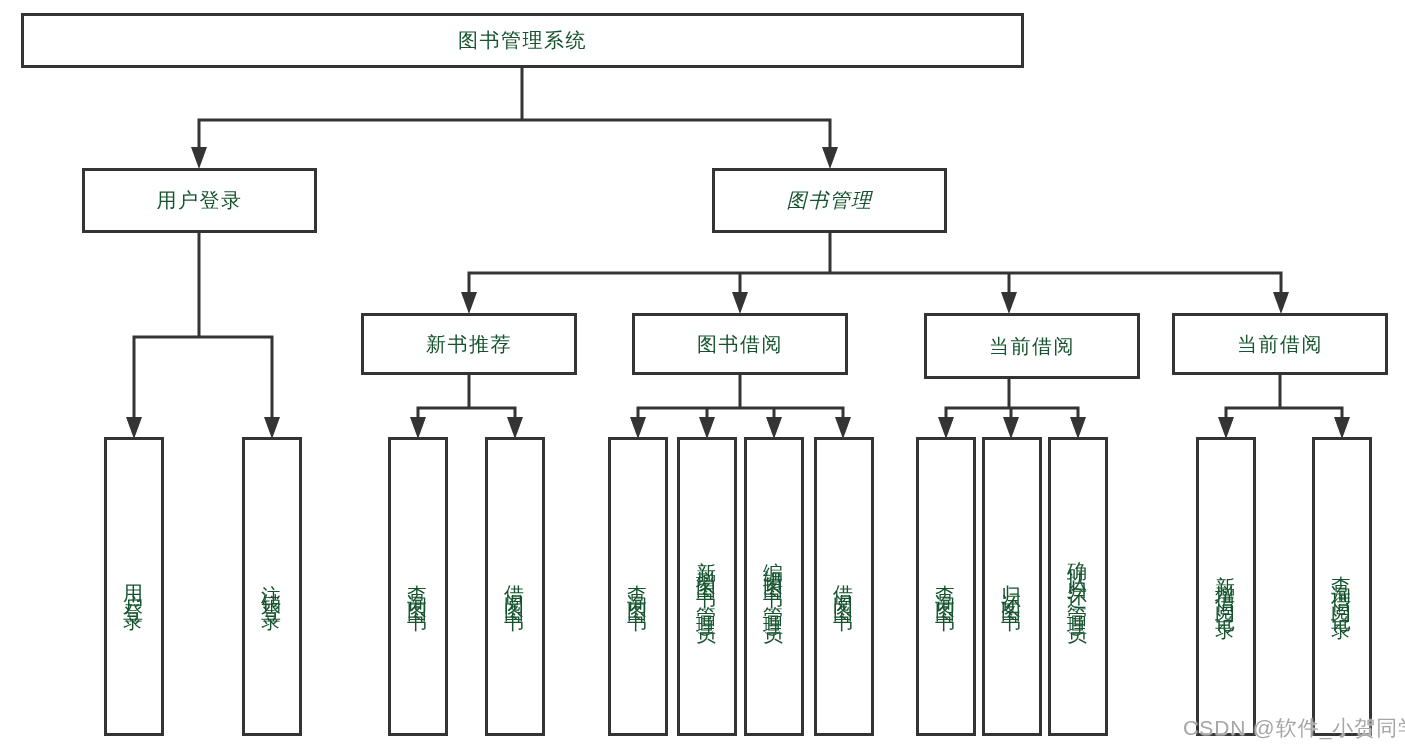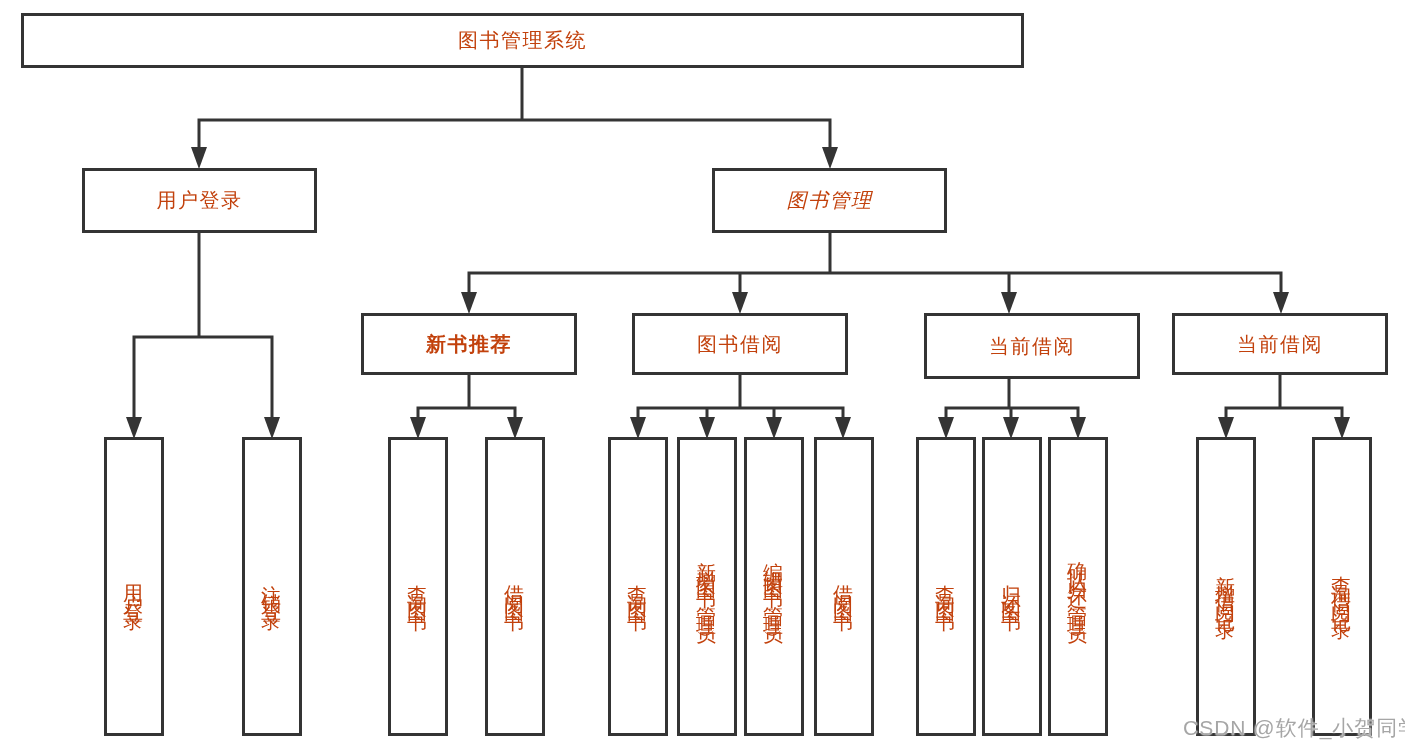--- a/index.html
+++ b/index.html
@@ -4,21 +4,21 @@
 <style>
   html,body{margin:0;padding:0;background:#ffffff;}
   .canvas{
     position:relative;width:1405px;height:747px;background:#ffffff;
     overflow:hidden;font-family:"Liberation Sans",sans-serif;
   }
   .connectors{position:absolute;left:0;top:0;z-index:1;}
   .box{
     position:absolute;background:#ffffff;border:3px solid #343434;
     box-sizing:border-box;display:flex;align-items:center;justify-content:center;
-    z-index:2;color:#c2410c;
+    z-index:2;color:#14532d;
   }
   .hbox{font-size:20px;letter-spacing:1.5px;white-space:nowrap;}
   .vbox{
     writing-mode:vertical-rl;font-size:20px;letter-spacing:9px;
     white-space:nowrap;
   }
   .watermark{
     position:absolute;left:1183px;top:714px;z-index:3;
     font-size:21px;color:#a6a6a6;letter-spacing:1px;white-space:nowrap;
     text-shadow:0 0 2px #ffffff,0 0 2px #ffffff;
@@ -70,21 +70,21 @@
       <polygon points="1218,417 1234,417 1226,439"></polygon>
       <polygon points="1334,417 1350,417 1342,439"></polygon>
     </g>
   </svg>
 
   <div class="box hbox" style="left:21px;top:13px;width:1003px;height:55px;">图书管理系统</div>
 
   <div class="box hbox" style="left:82px;top:168px;width:235px;height:65px;">用户登录</div>
   <div class="box hbox" style="left:712px;top:168px;width:235px;height:65px;font-style:italic;">图书管理</div>
 
-  <div class="box hbox" style="left:361px;top:313px;width:216px;height:62px;font-weight:bold;">新书推荐</div>
+  <div class="box hbox" style="left:361px;top:313px;width:216px;height:62px;">新书推荐</div>
   <div class="box hbox" style="left:632px;top:313px;width:216px;height:62px;">图书借阅</div>
   <div class="box hbox" style="left:901px;top:313px;width:216px;height:66px;margin-left:23px;">当前借阅</div>
   <div class="box hbox" style="left:1172px;top:313px;width:216px;height:62px;">当前借阅</div>
 
   <div class="box vbox" style="left:104px;top:437px;width:60px;height:299px;">用户登录</div>
   <div class="box vbox" style="left:242px;top:437px;width:60px;height:299px;">注销登录</div>
 
   <div class="box vbox" style="left:388px;top:437px;width:60px;height:299px;">查询图书</div>
   <div class="box vbox" style="left:485px;top:437px;width:60px;height:299px;">借阅图书</div>
 

